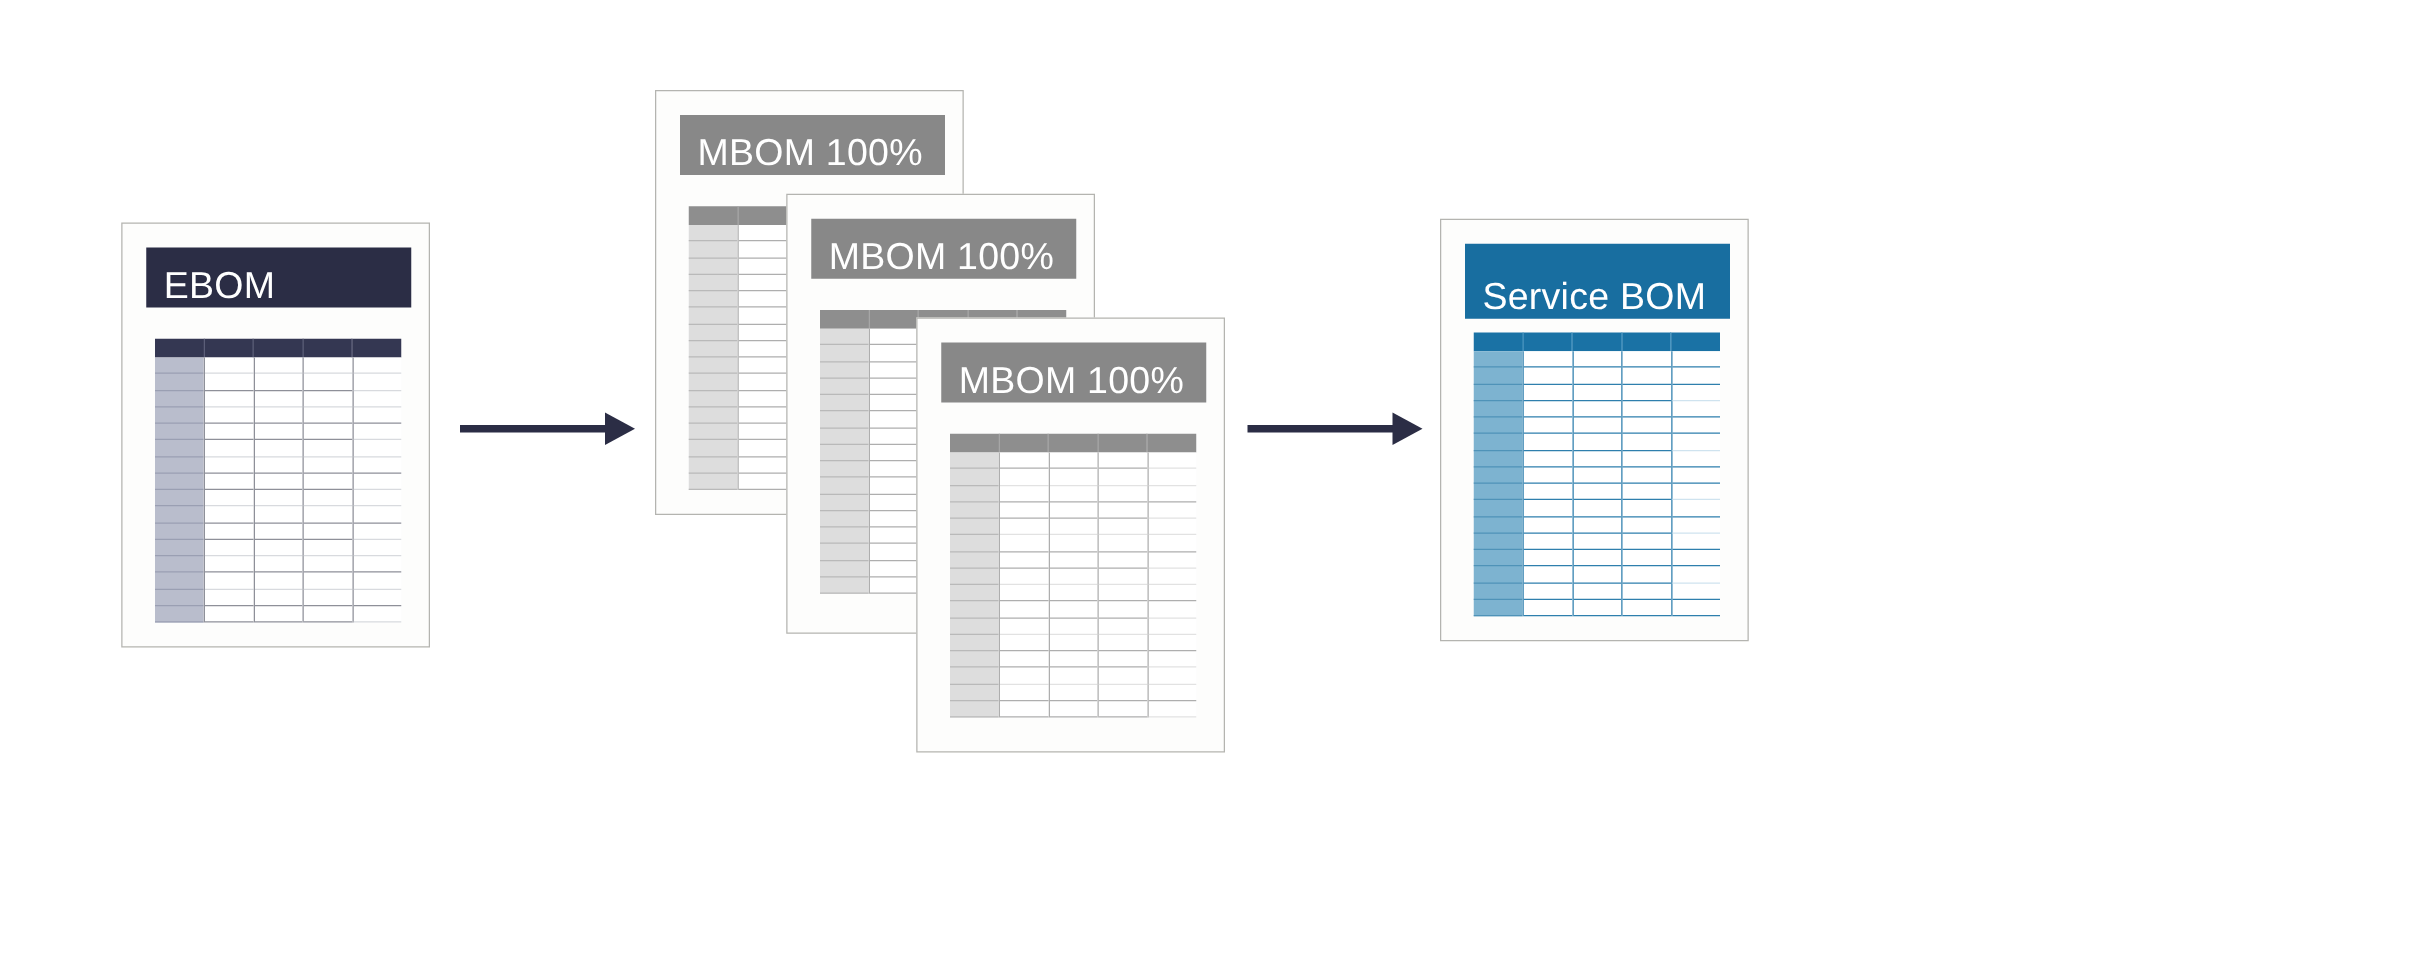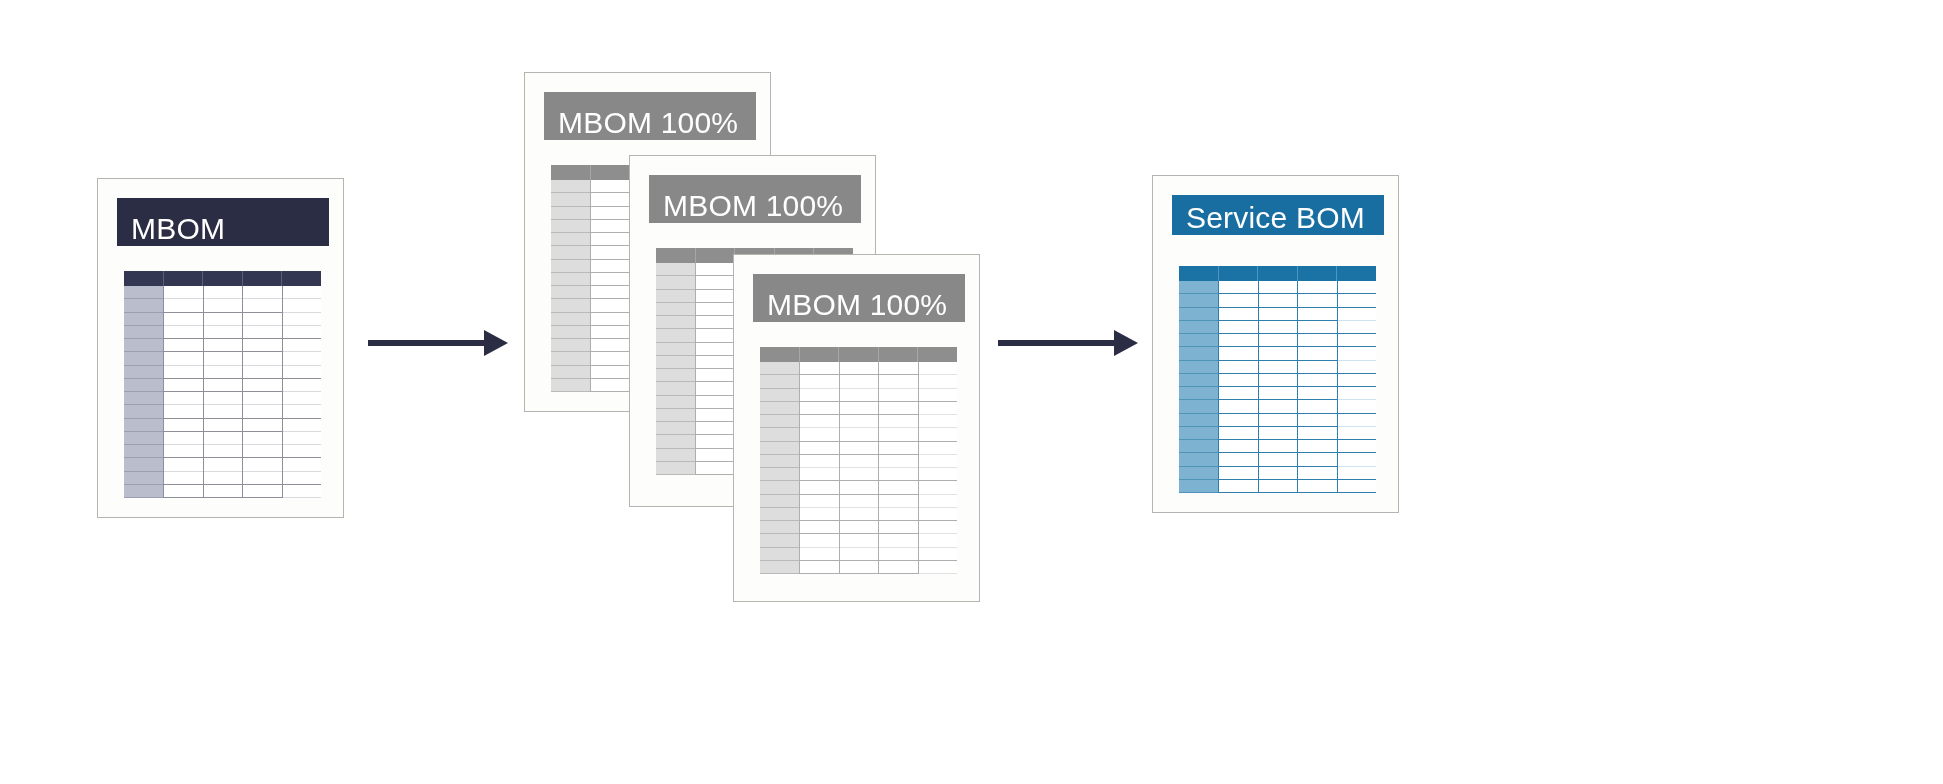--- a/index.html
+++ b/index.html
@@ -82,21 +82,21 @@
     border-left:24px solid #2b2d45;
   }
 </style>
 </head>
 <body>
 
 <div id="stage">
 
   <div class="card" style="left:97px;top:178px;width:247px;height:340px;">
     <div class="card-title ebom-title" style="left:19px;top:19px;width:212px;height:48px;padding-left:14px;font-size:30px;">
-      <span>MBOM</span>
+      <span>EBOM</span>
     </div>
 
     <div class="tbl" style="left:26px;top:92px;width:197px;height:227px;">
       <div class="hdr ebom-hdr" style="height:15px;">
         <div class="hcell"></div>
         <div class="hcell"></div>
         <div class="hcell"></div>
         <div class="hcell"></div>
         <div class="hcell"></div>
       </div>
@@ -520,21 +520,21 @@
       </div>
     </div>
   </div>
 
   <div class="arrow" style="left:998px;top:330px;width:140px;height:26px;">
     <div class="shaft" style="width:120px;"></div>
     <div class="head"></div>
   </div>
 
   <div class="card" style="left:1152px;top:175px;width:247px;height:338px;">
-    <div class="card-title sbom-title" style="left:19px;top:19px;width:212px;height:40px;padding-left:14px;font-size:30px;">
+    <div class="card-title sbom-title" style="left:19px;top:19px;width:212px;height:60px;padding-left:14px;font-size:30px;">
       <span>Service BOM</span>
     </div>
 
     <div class="tbl" style="left:26px;top:90px;width:197px;height:227px;">
       <div class="hdr sbom-hdr" style="height:15px;">
         <div class="hcell"></div>
         <div class="hcell"></div>
         <div class="hcell"></div>
         <div class="hcell"></div>
         <div class="hcell"></div>

